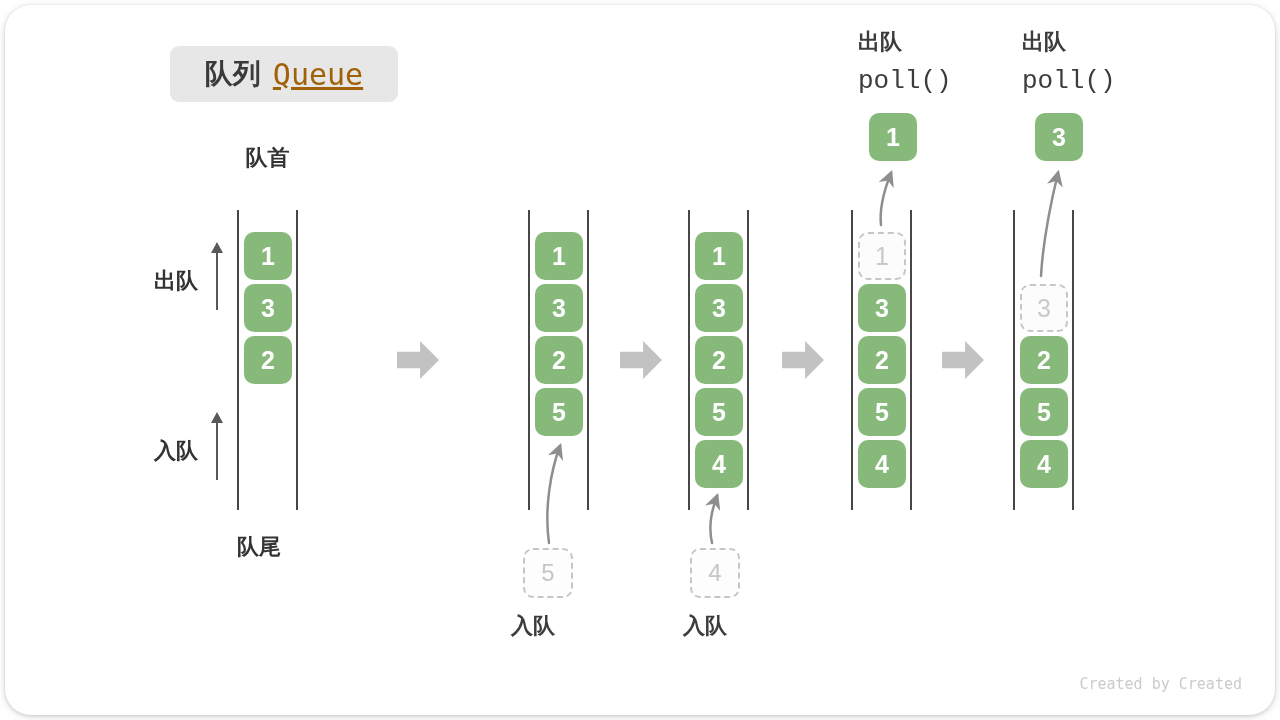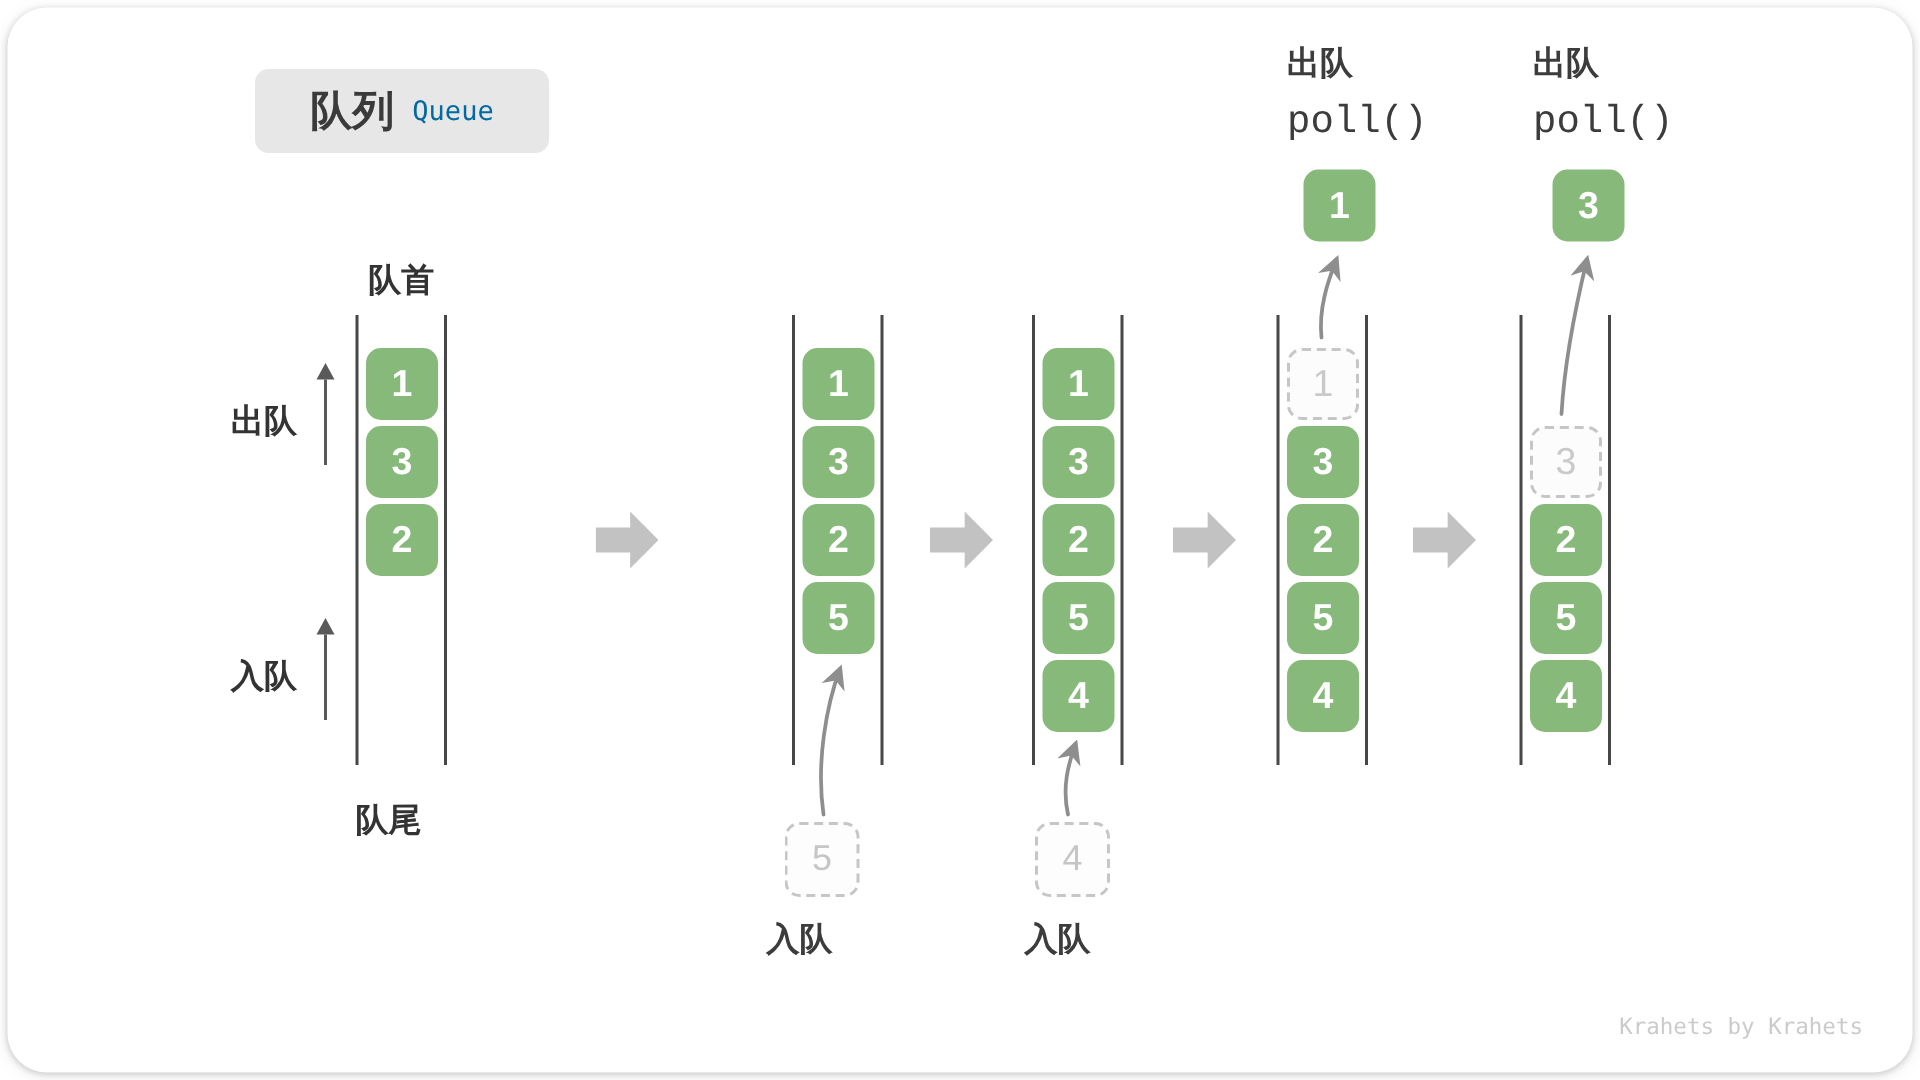--- a/index.html
+++ b/index.html
@@ -11,26 +11,26 @@
     --green:#87b97a; --accent:#569a48; --block:#c2c2c2; --line:#474747;
     --dash:#c6c6c6; --badge-bg:#e7e7e7; --curve:#8e8e8e; --dark-arrow:#595959;
     --watermark:#cbcbcb; --text:#3a3a3a;
   }
   .card {
     position:absolute; left:5px; top:5px; right:5px; bottom:5px;
     background:#fff; border-radius:26px;
     box-shadow:0 1px 4px rgba(0,0,0,0.18), 0 2px 12px rgba(0,0,0,0.08);
   }
   .badge {
-    position:absolute; left:170px; top:46px; width:196px; height:56px;
+    position:absolute; left:170px; top:46px; width:228px; height:56px;
     background:var(--badge-bg); border-radius:9px;
     display:flex; align-items:center; justify-content:center; gap:12px;
   }
   .badge .zh { font-size:28px; font-weight:bold; color:var(--text); }
-  .badge .en { font-family:"DejaVu Sans Mono", monospace; font-size:18px; color:#0369a1; }
+  .badge .en { font-family:"DejaVu Sans Mono", monospace; font-size:30px; color:#a16207;text-decoration:underline; }
 
   .cjk-label { position:absolute; font-size:22px; font-weight:bold; color:#333; white-space:nowrap; }
 
   .channel {
     position:absolute; top:210px; width:61px; height:300px;
     border-left:2px solid var(--line); border-right:2px solid var(--line);
   }
   .cell {
     width:48px; height:48px; border-radius:10px;
     background:var(--green); color:#fff; font-size:25px; font-weight:bold;
@@ -78,21 +78,21 @@
 </head>
 <body style="--green: #87b97a; --accent: #569a48; --block: #c2c2c2; --line: #474747; --dash: #c6c6c6; --badge-bg: #e7e7e7; --curve: #8e8e8e; --dark-arrow: #595959; --watermark: #cbcbcb;">
 
 <div class="card"></div>
 
 <div class="badge">
   <span class="zh">队列</span>
   <span class="en">Queue</span>
 </div>
 
-<div class="cjk-label" style="left:237px; top:172px; width:61px; text-align:center;">队首</div>
+<div class="cjk-label" style="left:237px; top:143px; width:61px; text-align:center;">队首</div>
 <div class="cjk-label" style="left:237px; top:532px; width:61px; text-align:left;">队尾</div>
 
 <div class="cjk-label" style="left:150px; top:266px; width:48px; text-align:right;">出队</div>
 <div class="up-arrow" style="left:211px; top:242px;">
   <div class="head"></div>
     <div class="shaft" style="height:57px;"></div>
 </div>
 <div class="cjk-label" style="left:150px; top:436px; width:48px; text-align:right;">入队</div>
 <div class="up-arrow" style="left:211px; top:412px;">
   <div class="head"></div>
@@ -163,13 +163,13 @@
     <marker id="ah" viewBox="0 0 10 10" refX="8" refY="5" markerWidth="6.5" markerHeight="6.5" orient="auto">
       <polygon points="0,0 10,5 0,10 3,5" fill="#8e8e8e"></polygon>
     </marker>
   </defs>
   <path d="M549,543 C544,508 551,470 560,446" marker-end="url(#ah)"></path>
   <path d="M712,543 C708,525 712,510 717,496" marker-end="url(#ah)"></path>
   <path d="M881,225 C879,206 885,188 891,173" marker-end="url(#ah)"></path>
   <path d="M1041,276 C1043,241 1050,206 1058,173" marker-end="url(#ah)"></path>
 </svg>
 
-<div class="watermark">Krahets by Krahets</div>
+<div class="watermark">Created by Created</div>
 
 </body></html>

